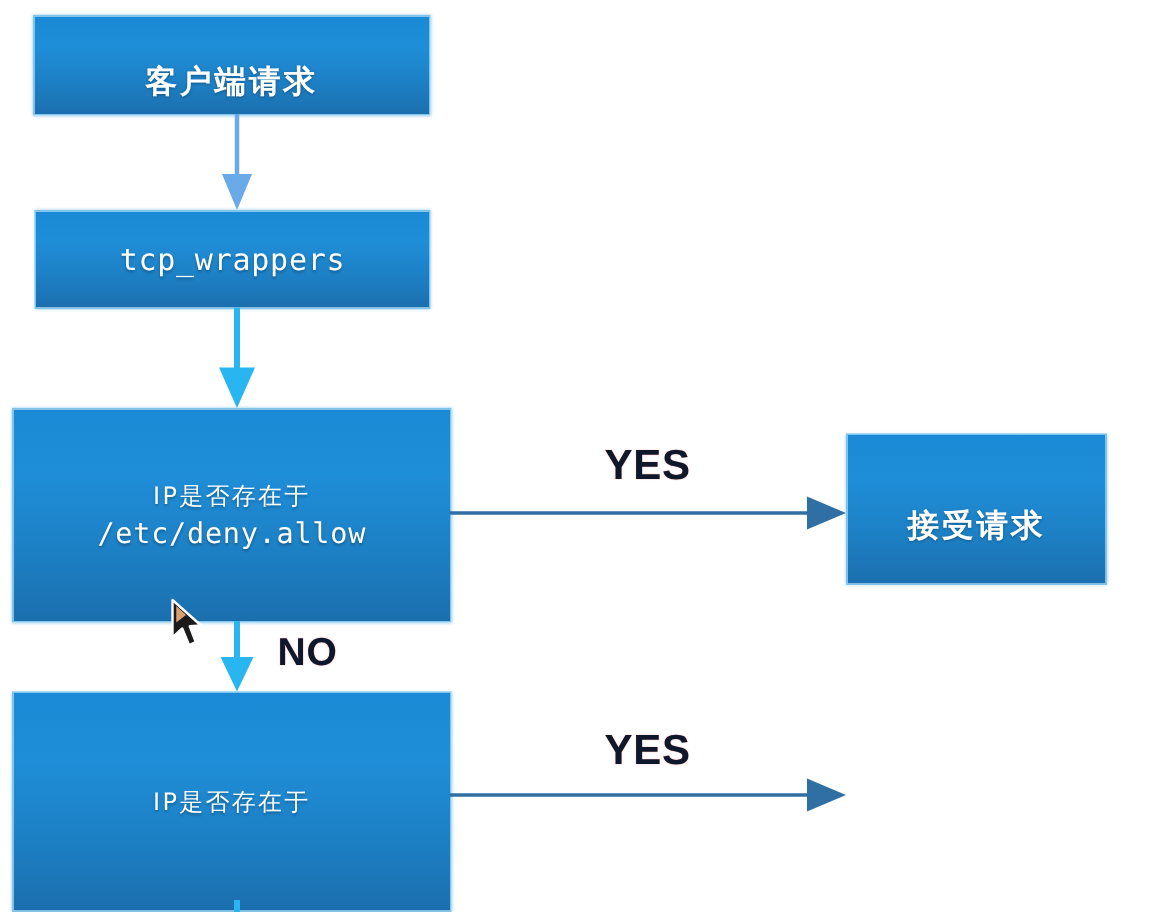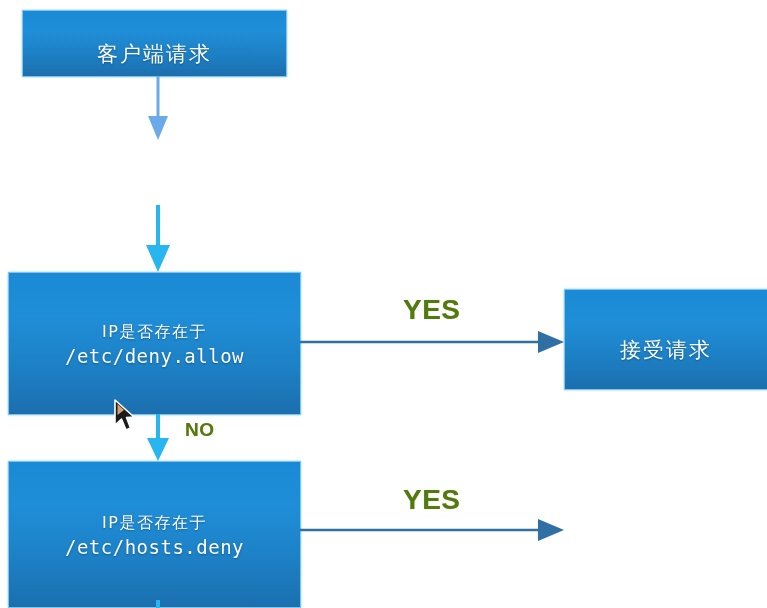--- a/index.html
+++ b/index.html
@@ -35,21 +35,21 @@
   }
   .node .label {
     line-height: 1.32;
     white-space: pre-line;
   }
 
   .node-cjk .label {
     font-family: "DejaVu Sans", sans-serif;
     font-size: 21px;
     letter-spacing: 2px;
-    font-weight: 400;
+    font-weight: 700;
     margin-top: 22px;
   }
   .node-mono .label {
     font-family: "DejaVu Sans Mono", monospace;
     font-size: 20px;
     letter-spacing: 0.5px;
     font-weight: 400;
   }
   .node-mixed .label {
     font-family: "DejaVu Sans Mono", monospace;
@@ -60,48 +60,48 @@
     font-family: "DejaVu Sans", sans-serif;
     font-size: 16px;
     letter-spacing: 1.5px;
   }
 
   
   #node-client     { left: 22px;  top: 10px;  width: 265px; height: 67px;  }
   #node-tcpw       { left: 23px;  top: 140px; width: 264px; height: 66px;  }
   #node-allow      { left: 8px;   top: 272px; width: 293px; height: 143px; }
   #node-deny       { left: 8px;   top: 461px; width: 293px; height: 147px; }
-  #node-accept     { left: 564px; top: 289px; width: 204px; height: 101px; }
+  #node-accept     { left: 564px; top: 289px; width: 174px; height: 101px; }
   #node-reject     { left: 564px; top: 480px; width: 189px; height: 101px; }
 
   
   .conn {
     position: absolute;
   }
   .conn svg { display: block; overflow: visible; }
 
   #conn-client-tcpw  { left: 141px; top: 76px;  width: 34px; height: 66px; }
   #conn-tcpw-allow   { left: 141px; top: 205px; width: 34px; height: 69px; }
   #conn-allow-deny   { left: 141px; top: 414px; width: 34px; height: 49px; }
   #conn-deny-down    { left: 141px; top: 600px; width: 34px; height: 12px; }
   #conn-allow-accept { left: 300px; top: 330px; width: 270px; height: 26px; }
   #conn-deny-reject  { left: 300px; top: 518px; width: 270px; height: 26px; }
 
   
   .edge-label {
     position: absolute;
-    color: #4d7c0f;
+    color: #0f172a;
     font-family: "Liberation Sans", sans-serif;
     font-weight: bold;
     user-select: none;
     text-shadow: 0 0 1px rgba(244,49,29,0.45);
   }
   #label-yes-1 { left: 403px; top: 294px; font-size: 28px; letter-spacing: 0.5px; }
   #label-yes-2 { left: 403px; top: 484px; font-size: 28px; letter-spacing: 0.5px; }
-  #label-no    { left: 185px; top: 419px; font-size: 19px; letter-spacing: 0.5px; }
+  #label-no    { left: 185px; top: 419px; font-size: 26px; letter-spacing: 0.5px; }
 
   
   #mouse-cursor {
     position: absolute;
     left: 113px;
     top: 398px;
     width: 26px;
     height: 38px;
     pointer-events: none;
   }
@@ -115,20 +115,23 @@
     <span class="label">客户端请求</span>
   </div>
 
   <div class="conn" id="conn-client-tcpw">
     <svg width="34" height="66" viewBox="0 0 34 66">
       <line x1="17" y1="0" x2="17" y2="44" stroke="#6aaae8" stroke-width="3"></line>
       <polygon points="17,64 7,40 27,40" fill="#6aaae8"></polygon>
     </svg>
   </div>
 
+  <div class="node node-mono" id="node-tcpw">
+    <span class="label">tcp_wrappers</span>
+  </div>
 
   <div class="conn" id="conn-tcpw-allow">
     <svg width="34" height="69" viewBox="0 0 34 69">
       <line x1="17" y1="0" x2="17" y2="44" stroke="#29b6f0" stroke-width="4"></line>
       <polygon points="17,67 5,40 29,40" fill="#29b6f0"></polygon>
     </svg>
   </div>
 
   <div class="node node-mixed" id="node-allow">
     <span class="label"><span class="cjk">IP是否存在于</span><br><span>/etc/deny.allow</span></span>
@@ -148,21 +151,21 @@
 
   <div class="conn" id="conn-allow-deny">
     <svg width="34" height="49" viewBox="0 0 34 49">
       <line x1="17" y1="0" x2="17" y2="28" stroke="#29b6f0" stroke-width="4"></line>
       <polygon points="17,47 6,24 28,24" fill="#29b6f0"></polygon>
     </svg>
   </div>
   <div class="edge-label" id="label-no">NO</div>
 
   <div class="node node-mixed" id="node-deny">
-    <span class="label"><span class="cjk">IP是否存在于</span><br><span>/etc/hosts.deny</span></span>
+    <span class="label"><span class="cjk">IP是否存在于</span><br></span>
   </div>
 
   <div class="conn" id="conn-deny-reject">
     <svg width="270" height="26" viewBox="0 0 270 26">
       <line x1="0" y1="12" x2="242" y2="12" stroke="#2f6fa4" stroke-width="2.4"></line>
       <polygon points="264,12 238,1 238,23" fill="#2f6fa4"></polygon>
     </svg>
   </div>
   <div class="edge-label" id="label-yes-2">YES</div>
 

